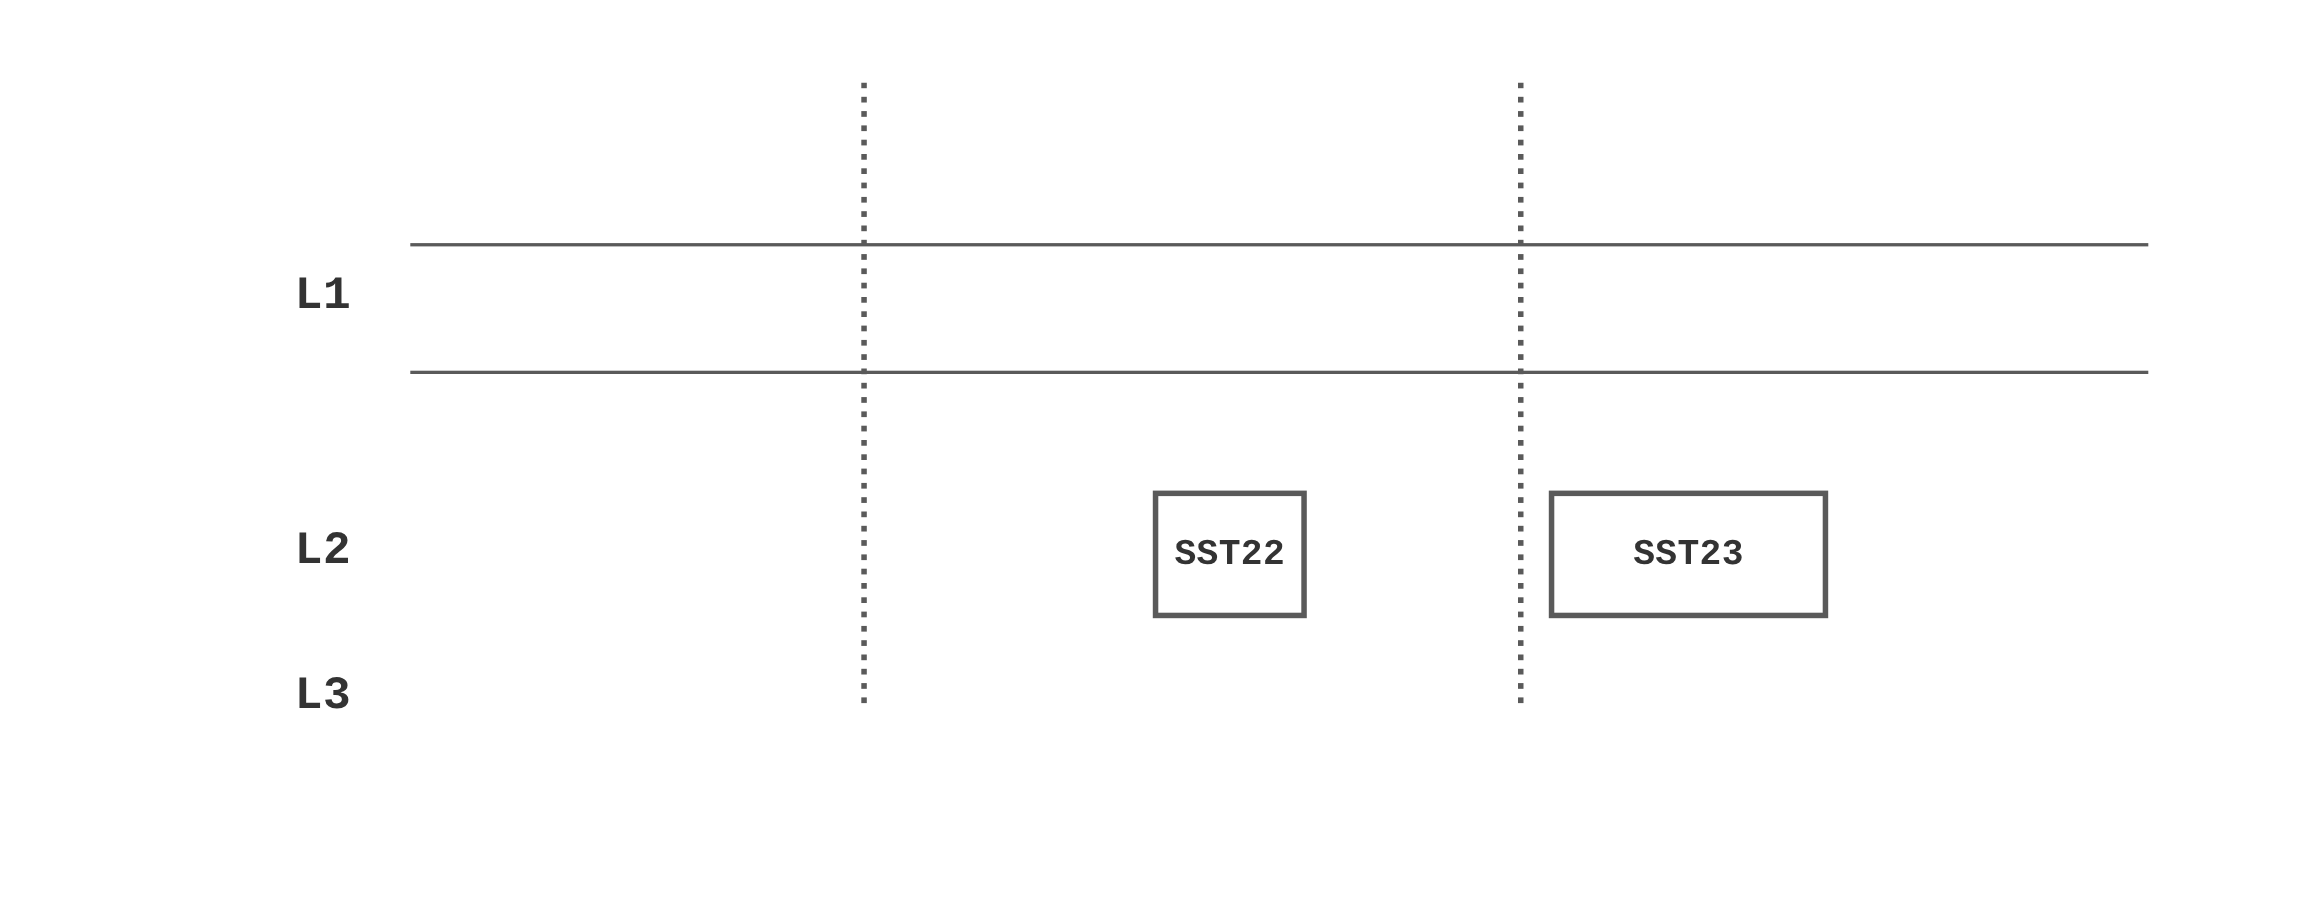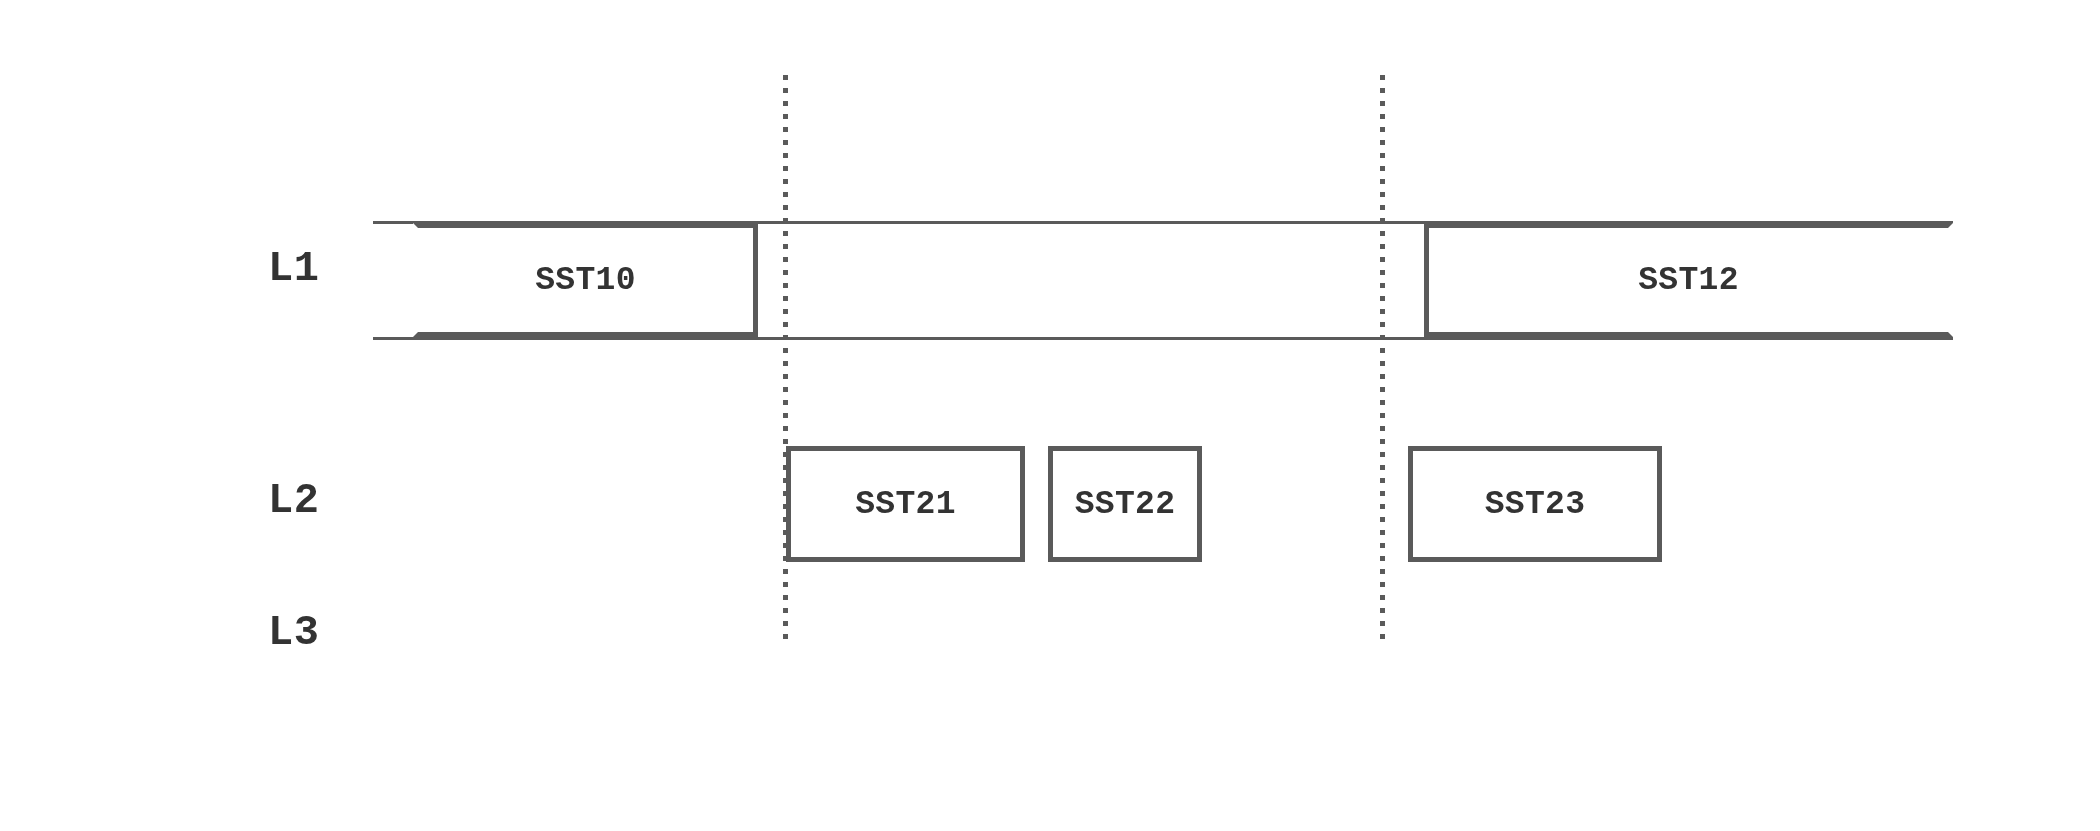--- a/index.html
+++ b/index.html
@@ -76,28 +76,19 @@
 <body>
 
 <div id="canvas">
     <div class="boundary-line" style="left: 783px; top: 75px; height: 570px;"></div>
     <div class="boundary-line" style="left: 1380px; top: 75px; height: 570px;"></div>
     <div class="guide-rail" style="left: 373px; top: 221px; width: 1580px;"></div>
     <div class="guide-rail" style="left: 373px; top: 337px; width: 1580px;"></div>
     <div class="level-label" style="left: 268px; top: 248px;">L1</div>
     <div class="level-label" style="left: 268px; top: 480px; text-align: center;">L2</div>
     <div class="level-label" style="left: 268px; top: 612px;">L3</div>
-    <div class="sst-box open-left" style="left: 413px; top: 223px; width: 345px; height: 114px;">
-      <span class="sst-label">SST10</span>
-    </div>
-    <div class="sst-box open-right" style="left: 1424px; top: 223px; width: 529px; height: 114px;">
-      <span class="sst-label">SST12</span>
-    </div>
-    <div class="sst-box" style="left: 786px; top: 446px; width: 239px; height: 116px;">
-      <span class="sst-label">SST21</span>
-    </div>
-    <div class="sst-box" style="left: 1048px; top: 446px; width: 154px; height: 116px;">
+    <div class="sst-box" style="left: 1048px; top: 446px; width: 140px; height: 116px;">
       <span class="sst-label">SST22</span>
     </div>
     <div class="sst-box" style="left: 1408px; top: 446px; width: 254px; height: 116px;">
       <span class="sst-label">SST23</span>
     </div>
   </div>
 
 </body></html>

